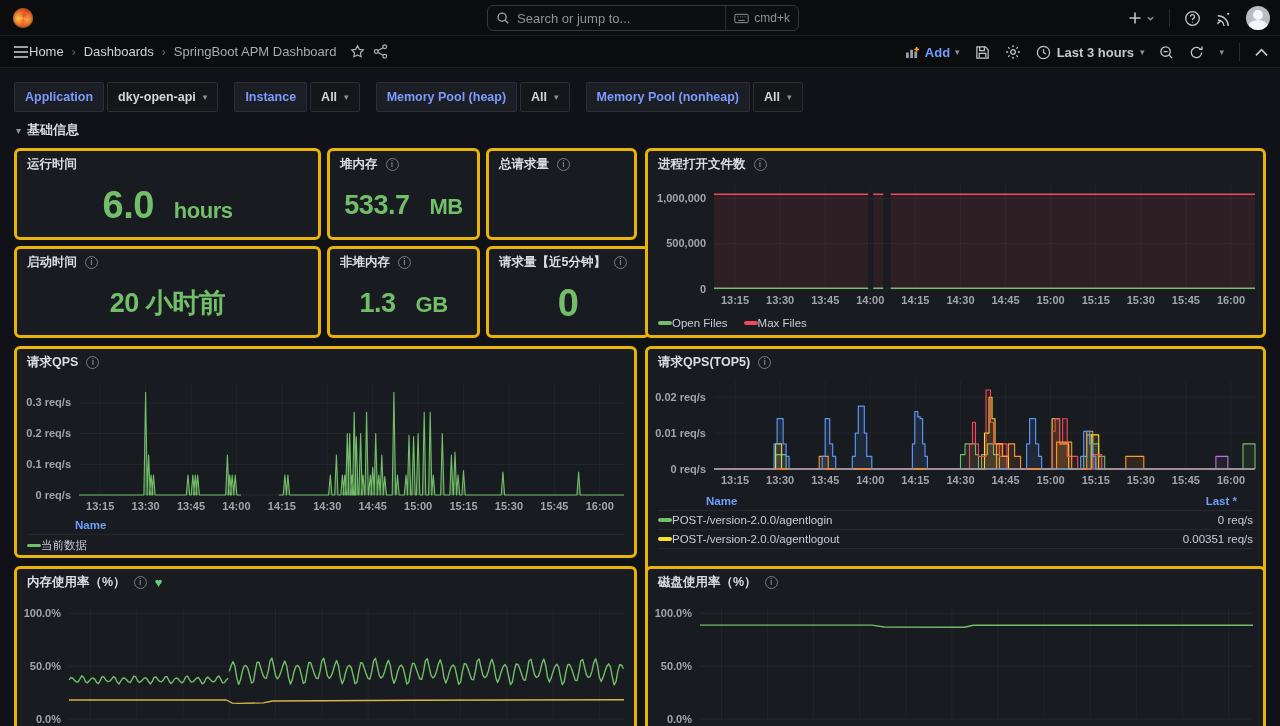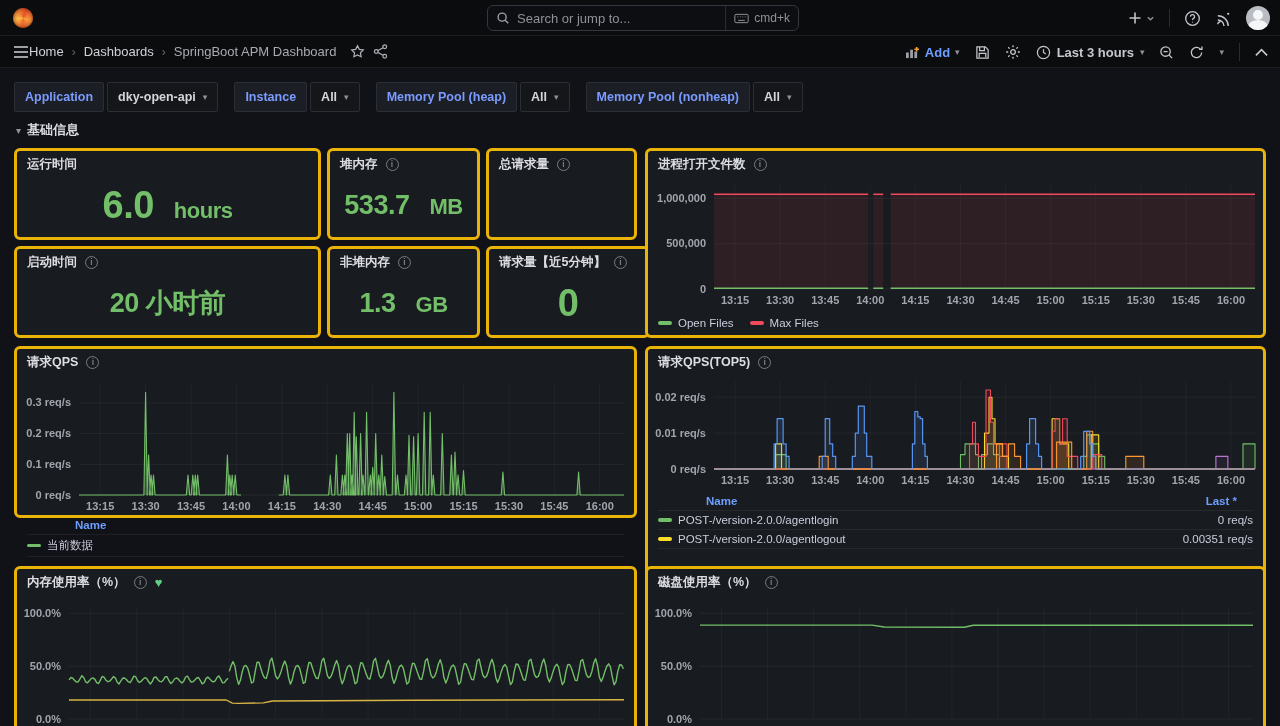--- a/index.html
+++ b/index.html
@@ -47,25 +47,25 @@
   .ptitle{height:26px;display:flex;align-items:center;gap:8px;padding:0 10px;font-size:12.5px;font-weight:700;color:#dcdde3}
   .info{width:13px;height:13px;border:1.2px solid #787b82;border-radius:50%;color:#787b82;font-size:8.5px;font-weight:700;display:inline-flex;align-items:center;justify-content:center;font-style:normal}
   .heart{color:#62d083;font-size:13px;line-height:1}
   .statwrap{display:flex;align-items:center;justify-content:center;height:56px}
   .statval{color:#73bf69;font-weight:600;letter-spacing:-0.5px;display:flex;align-items:baseline;gap:20px}
   .num-lg{font-size:38px}.num-md{font-size:27px}
   .unit{font-size:22px;font-weight:600}
 
   
   .legend-inline{display:flex;gap:16px;padding:4px 10px 0;font-size:11.5px;color:#ccccdc}
-  .litem{display:flex;align-items:center;gap:6px}
+  .litem{display:flex;align-items:center;}
   .chip{width:14px;height:3.5px;border-radius:2px;display:inline-block}
   .ltable{margin:2px 10px 0;font-size:11.5px}
   .lhead{display:flex;justify-content:space-between;color:#6e9fff;font-weight:700;padding:2px 16px 3px;margin-left:32px}
-  .lrow{display:flex;align-items:center;gap:6px;padding:3px 0;border-top:1px solid rgba(204,204,220,0.08)}
+  .lrow{display:flex;align-items:center;padding:3px 0;border-top:1px solid rgba(204,204,220,0.08)}
   .lrow .lval{margin-left:auto;color:#ccccdc}
   .lbot{border-top:1px solid rgba(204,204,220,0.08)}
 </style>
 </head>
 <body>
 
 <div class="topnav">
   <div class="logo"></div>
 
   <div class="searchbox">
@@ -341,21 +341,21 @@
         <span class="chip" style="background: rgb(115, 191, 105);"></span>
         <span>Open Files</span>
       </span>
     <span class="litem">
         <span class="chip" style="background: rgb(242, 73, 92);"></span>
         <span>Max Files</span>
       </span>
   </div>
 </div>
 
-<div class="panel" style="left:14px;top:346px;width:623px;height:172px">
+<div class="panel" style="left:14px;top:346px;width:623px;height:212px">
   <div class="ptitle">
       <span>请求QPS</span>
       <i class="info">i</i>
     </div>
   <div>
       <svg width="621" height="140" viewBox="0 0 621 140">
         <line x1="83.19444444444444" x2="83.19444444444444" y1="8" y2="120" stroke="rgba(204,204,220,0.05)"></line>
         <text x="83.19444444444444" y="135" text-anchor="middle" fill="#a2a5ad" font-size="11" font-weight="600">13:15</text>
         <line x1="128.61111111111111" x2="128.61111111111111" y1="8" y2="120" stroke="rgba(204,204,220,0.05)"></line>
         <text x="128.61111111111111" y="135" text-anchor="middle" fill="#a2a5ad" font-size="11" font-weight="600">13:30</text>

